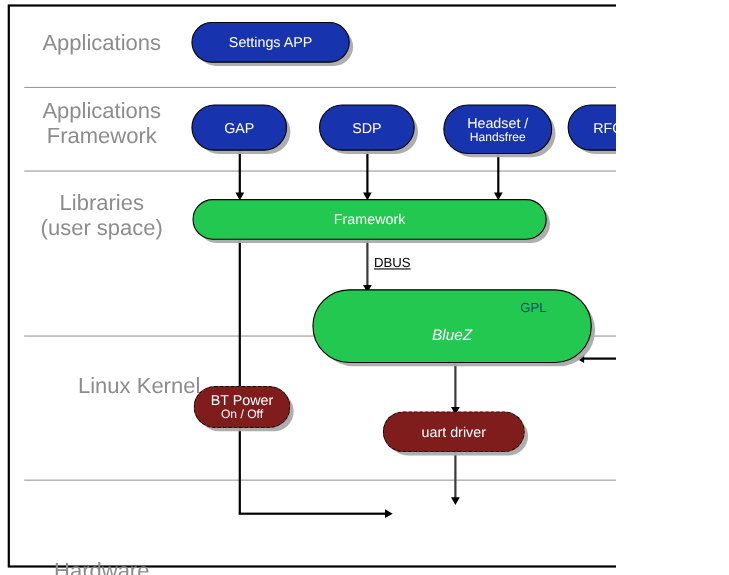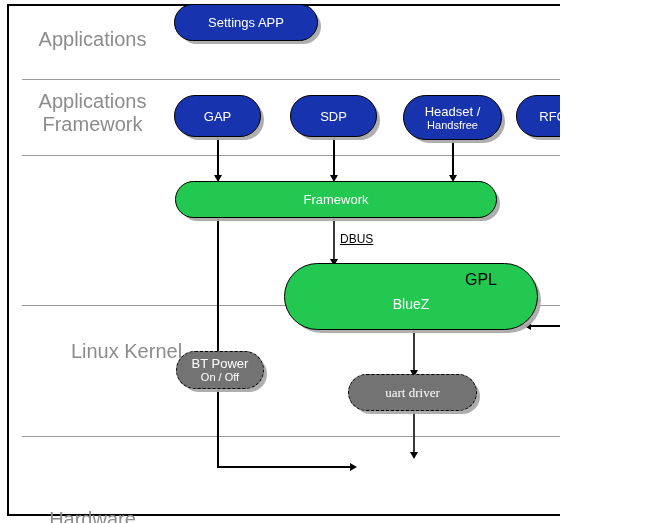--- a/index.html
+++ b/index.html
@@ -54,30 +54,30 @@
     flex-direction: column;
     align-items: center;
     justify-content: center;
     color: #ffffff;
     text-align: center;
     border: 1.5px solid #000000;
     box-shadow: 4px 4px 0 -1px rgba(170,170,170,0.95);
   }
   .node.blue   { background: #1733ad; }
   .node.green  { background: #22c84f; }
-  .node.red    { background: #737373; border-style: dashed; border-width: 1.5px; }
+  .node.red    { background: #7f1d1d; border-style: dashed; border-width: 1.5px; }
   .node .l1 { font-size: 13px; line-height: 15px; }
   .node .l2 { font-size: 11px; line-height: 13px; }
   .node .big { font-size: 14px; line-height: 16px; }
 
   
   .gpl-note {
     position: absolute;
-    color: #000000;
-    font-size: 16px;
+    color: #0c4a6e;
+    font-size: 12px;
     line-height: 14px;
   }
   
   .edge-label {
     position: absolute;
     color: #000000;
     font-size: 12px;
     line-height: 14px;
     text-decoration: underline;
   }
@@ -120,20 +120,22 @@
   <div class="divider" style="left:22px; top:79px; width:628px;"></div>
   <div class="divider" style="left:22px; top:155px; width:628px;"></div>
   <div class="divider" style="left:22px; top:305px; width:628px;"></div>
   <div class="divider" style="left:22px; top:436px; width:628px;"></div>
 
   <div class="layer-label" style="left:10px; top:28px; width:165px;">Applications</div>
 
   <div class="layer-label" style="left:10px; top:90px; width:165px;">Applications
 Framework</div>
 
+  <div class="layer-label" style="left:10px; top:174px; width:165px;">Libraries
+(user space)</div>
 
   <div class="layer-label" style="left:10px; top:340px; width:165px;padding-left:34px;">Linux Kernel</div>
 
   <div class="layer-label" style="left:10px; top:465px; width:165px;margin-top:43px;">Hardware</div>
 
   <div class="vline" style="left:217px; top:137px; height:40px;"></div>
   <div class="arrow-down" style="left:214px; top:175px;"></div>
 
   <div class="vline" style="left:333px; top:137px; height:40px;"></div>
   <div class="arrow-down" style="left:330px; top:175px;"></div>
@@ -152,21 +154,21 @@
   <div class="vline" style="left:568px; top:137px; height:189px;"></div>
   <div class="hline" style="left:530px; top:325px; width:39px;"></div>
   <div class="arrow-left" style="left:524px; top:322px;"></div>
 
   <div class="vline thick" style="left:413px; top:330px; height:42px;"></div>
   <div class="arrow-down" style="left:410px; top:370px;"></div>
 
   <div class="vline thick" style="left:413px; top:410px; height:45px;"></div>
   <div class="arrow-down" style="left:410px; top:452px;"></div>
 
-  <div class="node blue" style="left:174px; top:4px; width:144px; height:37px;">
+  <div class="node blue" style="left:174px; top:20px; width:144px; height:37px;">
     <span class="l1">Settings APP</span>
   </div>
 
 
   <div class="node blue" style="left:174px; top:95px; width:87px; height:42px;text-align:right;">
     <span class="l1">GAP</span>
   </div>
 
   <div class="node blue" style="left:290px; top:95px; width:87px; height:42px;text-align:right;">
     <span class="l1">SDP</span>
@@ -179,27 +181,27 @@
 
   <div class="node blue" style="left:516px; top:95px; width:105px; height:42px;">
     <span class="l1">RFCOMM</span>
   </div>
 
   <div class="node green" style="left:175px; top:181px; width:322px; height:37px;">
     <span class="l1">Framework</span>
   </div>
 
   <div class="node green" style="left:284px; top:263px; width:254px; height:67px;">
-    <span class="big" style="margin-top:14px;">BlueZ</span>
+    <span class="big" style="margin-top:14px;font-style:italic;">BlueZ</span>
     <span class="gpl-note" style="right:40px; top:9px;">GPL</span>
   </div>
 
   <div class="node red" style="left:176px; top:351px; width:88px; height:38px;">
     <span class="l1">BT Power</span>
     <span class="l2">On / Off</span>
   </div>
 
-  <div class="node red" style="left:348px; top:374px; width:129px; height:37px;font-family:Liberation Serif, serif;">
+  <div class="node red" style="left:348px; top:374px; width:129px; height:37px;">
     <span class="l1">uart driver</span>
   </div>
 
 
 </div>
 
 </body></html>

